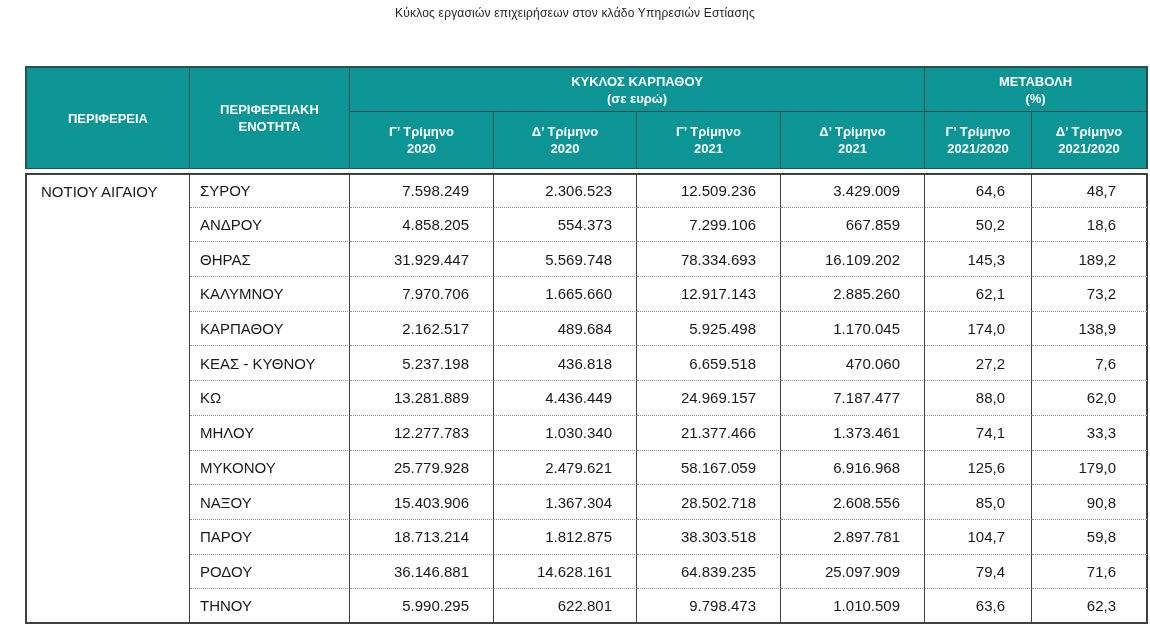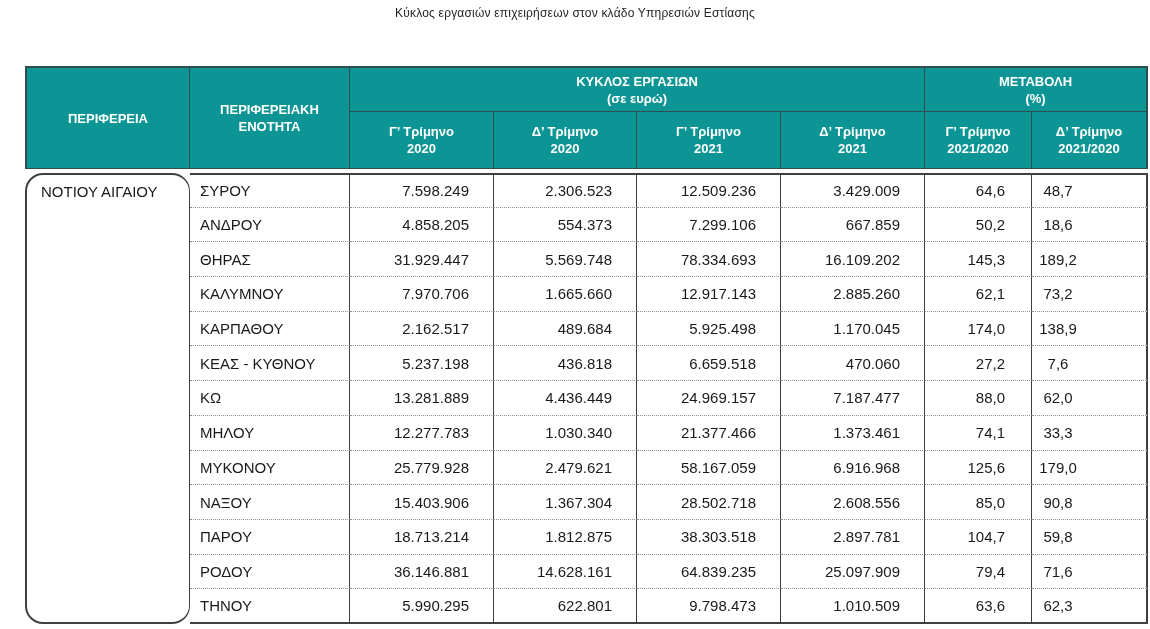--- a/index.html
+++ b/index.html
@@ -68,27 +68,26 @@
   tbody tr { height: 34.7px; }
   tbody tr:first-child td { border-top: 2px solid #404040; }
   tbody tr:last-child td  { border-bottom: 2px solid #404040; }
   tbody td:last-child     { border-right: 2px solid #404040; }
   tbody td.region-cell {
     border-left: 2px solid #404040;
     border-bottom: 2px solid #404040;
     vertical-align: top;
     padding: 8px 0 0 14px;
     text-align: left;
-    border-radius: 18px;
   }
   td.c-unit { text-align: left; padding-left: 10px; }
   td.c-num  { text-align: right; }
   td.c-eur  { padding-right: 24px; }
   td.c-pct1 { padding-right: 26px; }
-  td.c-pct2 { padding-right: 62px; text-align: center; }
+  td.c-pct2 { padding-right: 30px; }
 </style>
 </head>
 <body>
 
 <div class="page-title">Κύκλος εργασιών επιχειρήσεων στον κλάδο Υπηρεσιών Εστίασης</div>
 
 <table class="data-table">
   <colgroup>
     <col style="width:165px">
       <col style="width:160px">
@@ -100,21 +99,21 @@
       <col style="width:116px">
   </colgroup>
   <thead>
     <tr class="group-row">
       <th class="edge-left" rowspan="2">ΠΕΡΙΦΕΡΕΙΑ</th>
       <th rowspan="2">
         <div>ΠΕΡΙΦΕΡΕΙΑΚΗ</div>
         <div>ΕΝΟΤΗΤΑ</div>
       </th>
       <th colspan="4">
-        <div>ΚΥΚΛΟΣ ΕΡΓΑΣΙΩΝ</div>
+        <div>ΚΥΚΛΟΣ ΚΑΡΠΑΘΟΥ</div>
         <div>(σε ευρώ)</div>
       </th>
       <th colspan="2" class="edge-right">
         <div>ΜΕΤΑΒΟΛΗ</div>
         <div>(%)</div>
       </th>
     </tr>
     <tr class="sub-row">
       <th>
         <div>Γ’ Τρίμηνο</div>

